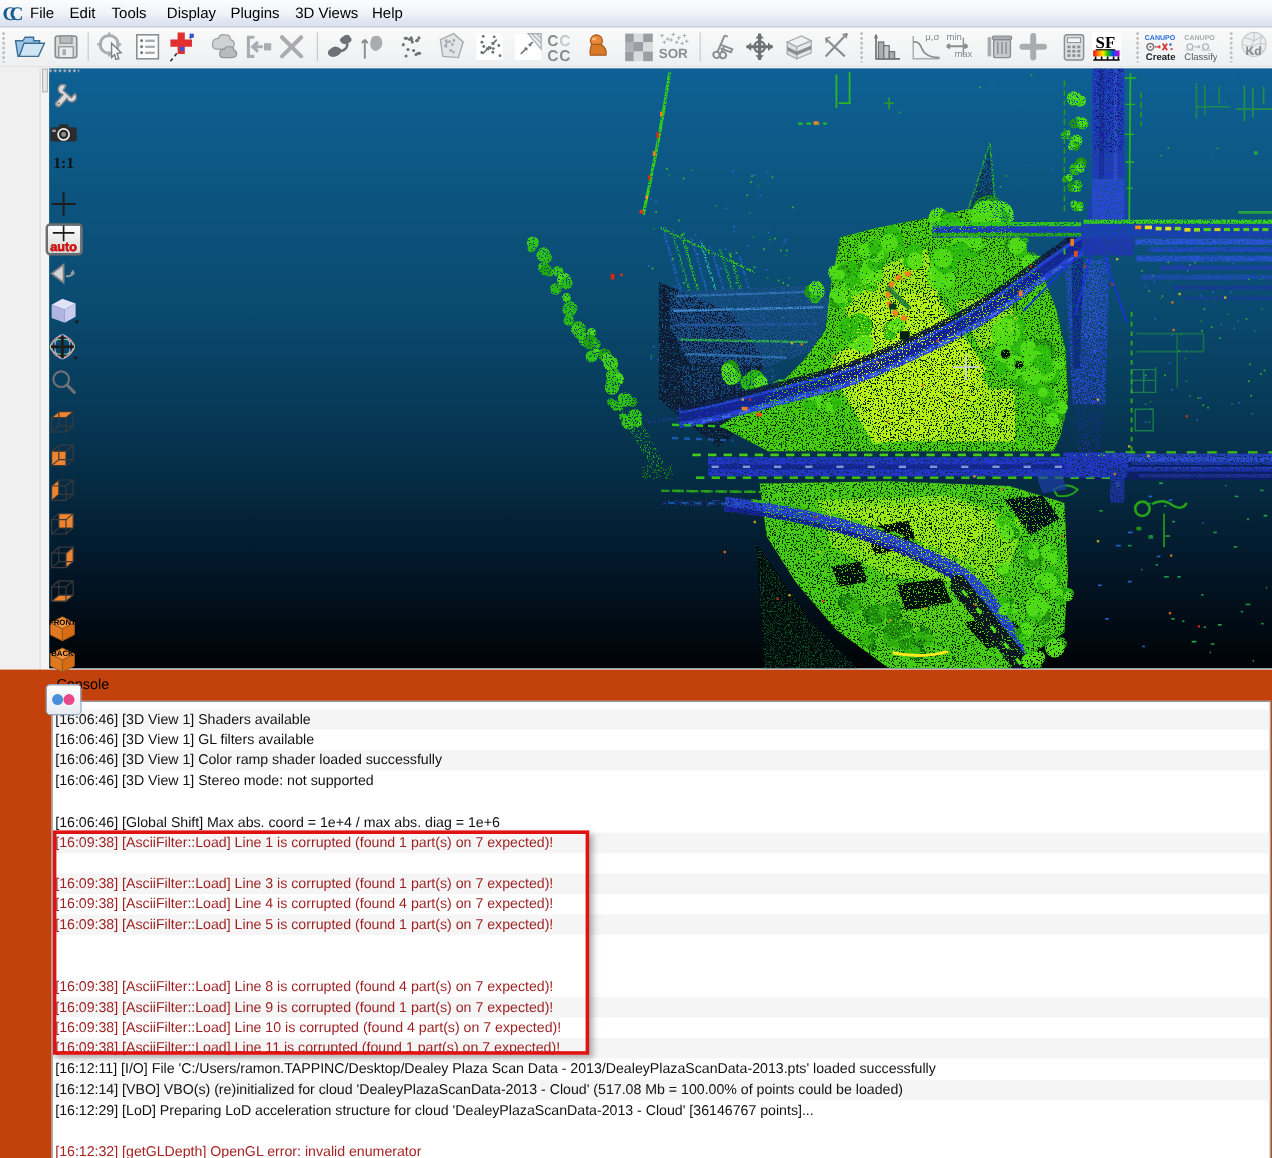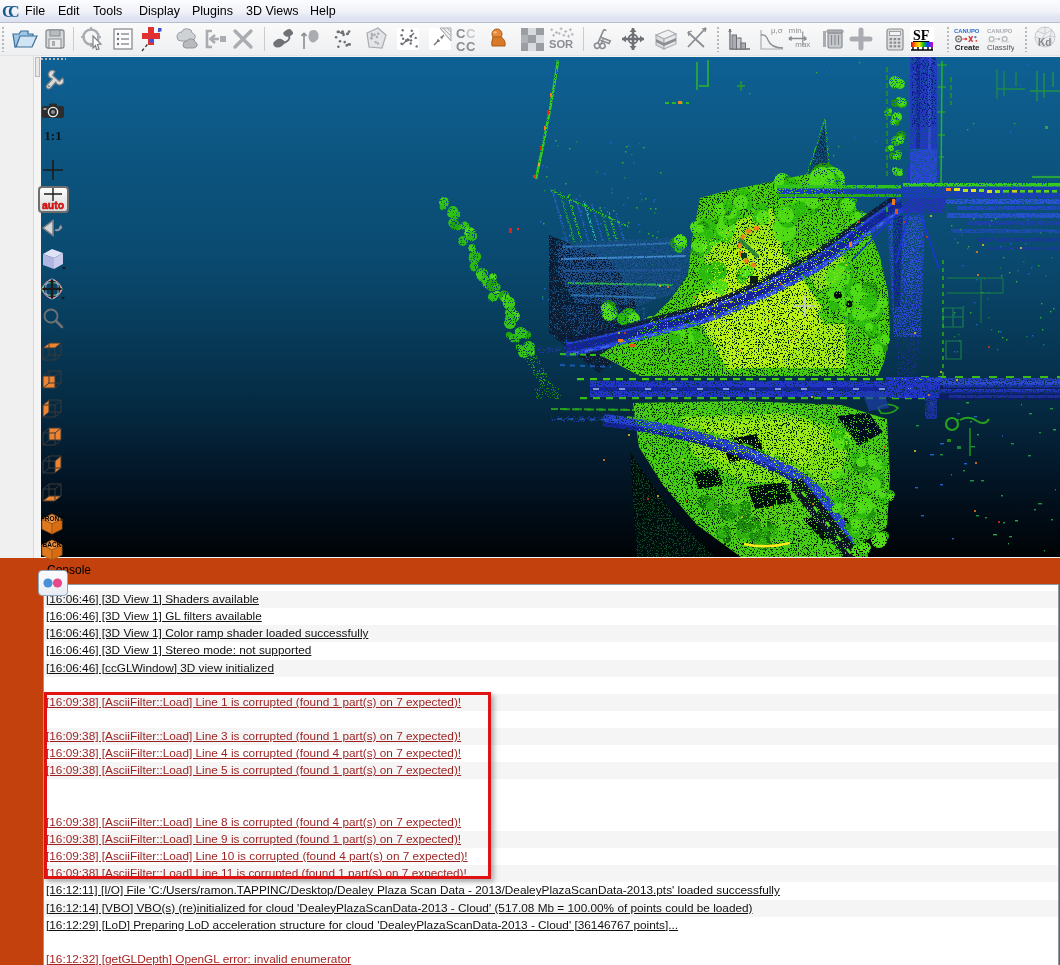--- a/index.html
+++ b/index.html
@@ -20,21 +20,21 @@
   .sicon{position:absolute;}
   #vframe{position:absolute;left:34px;top:56px;width:1026px;height:502px;background:#f4f4f4;}
   #vsplit{position:absolute;left:35px;top:57px;width:3px;height:18px;background:#e8e8e8;border:1px solid #b8b8b8;}
   #view{position:absolute;left:41px;top:57px;width:1019px;height:500px;overflow:hidden;background:#0f6296;}
   #consolewrap{position:absolute;left:0;top:558px;width:1060px;height:407px;background:#c2410c;}
   #ctitle{position:absolute;left:47px;top:5px;font-size:12px;color:#000;}
   #clist{position:absolute;left:43px;top:26px;width:1014px;height:381px;background:#fff;
     border:1px solid #8f98a1;border-bottom:none;overflow:hidden;}
   .crow{position:absolute;left:0;width:1014px;height:17px;font-size:11.8px;color:#111;
     line-height:17px;white-space:pre;}
-  .crow span{padding-left:2px;text-decoration:underline;}
+  .crow span{padding-left:2px;}
   .odd{background:#f5f5f5;}
   .red{color:#9c1f1f;}
   .red2{color:#a82222;}
   #redrect{position:absolute;left:0px;top:107px;width:447px;height:187px;box-sizing:border-box;
     border:3px solid #e01212;box-shadow:3px 3px 5px rgba(100,100,100,.5);z-index:5;}
 </style></head>
 <body>
 <div id="menubar">
   <svg class="mitem" style="left:2px;top:3px" width="18" height="18" viewBox="0 0 18 18">
     <text x="0" y="14" font-family="Liberation Serif" font-size="16" font-weight="bold" fill="#15598f">C</text>
@@ -1520,21 +1520,21 @@
         <rect x="468" y="171" width="3" height="3" fill="#dd2211"></rect>
       </g>
     </svg></div>
 <div id="consolewrap">
   <span id="ctitle">Console</span>
   <div id="clist">
 <div class="crow odd" style="top:6.0px"><span>[16:06:46] [3D View 1] Shaders available</span></div>
 <div class="crow" style="top:23.1px"><span>[16:06:46] [3D View 1] GL filters available</span></div>
 <div class="crow odd" style="top:40.3px"><span>[16:06:46] [3D View 1] Color ramp shader loaded successfully</span></div>
 <div class="crow" style="top:57.4px"><span>[16:06:46] [3D View 1] Stereo mode: not supported</span></div>
-<div class="crow odd" style="top:74.6px"><span>[16:06:46] [ccGLWindow] 3D view initialized</span></div>
+<div class="crow" style="top:91.7px"><span>[16:06:46] [Global Shift] Max abs. coord = 1e+4 / max abs. diag = 1e+6</span></div>
 <div class="crow odd red" style="top:108.8px"><span>[16:09:38] [AsciiFilter::Load] Line 1 is corrupted (found 1 part(s) on 7 expected)!</span></div>
 <div class="crow odd red" style="top:143.1px"><span>[16:09:38] [AsciiFilter::Load] Line 3 is corrupted (found 1 part(s) on 7 expected)!</span></div>
 <div class="crow red" style="top:160.3px"><span>[16:09:38] [AsciiFilter::Load] Line 4 is corrupted (found 4 part(s) on 7 expected)!</span></div>
 <div class="crow odd red" style="top:177.4px"><span>[16:09:38] [AsciiFilter::Load] Line 5 is corrupted (found 1 part(s) on 7 expected)!</span></div>
 <div class="crow red" style="top:228.8px"><span>[16:09:38] [AsciiFilter::Load] Line 8 is corrupted (found 4 part(s) on 7 expected)!</span></div>
 <div class="crow odd red" style="top:246.0px"><span>[16:09:38] [AsciiFilter::Load] Line 9 is corrupted (found 1 part(s) on 7 expected)!</span></div>
 <div class="crow red" style="top:263.1px"><span>[16:09:38] [AsciiFilter::Load] Line 10 is corrupted (found 4 part(s) on 7 expected)!</span></div>
 <div class="crow odd red" style="top:280.2px"><span>[16:09:38] [AsciiFilter::Load] Line 11 is corrupted (found 1 part(s) on 7 expected)!</span></div>
 <div class="crow" style="top:297.4px"><span>[16:12:11] [I/O] File 'C:/Users/ramon.TAPPINC/Desktop/Dealey Plaza Scan Data - 2013/DealeyPlazaScanData-2013.pts' loaded successfully</span></div>
 <div class="crow odd" style="top:314.5px"><span>[16:12:14] [VBO] VBO(s) (re)initialized for cloud 'DealeyPlazaScanData-2013 - Cloud' (517.08 Mb = 100.00% of points could be loaded)</span></div>

